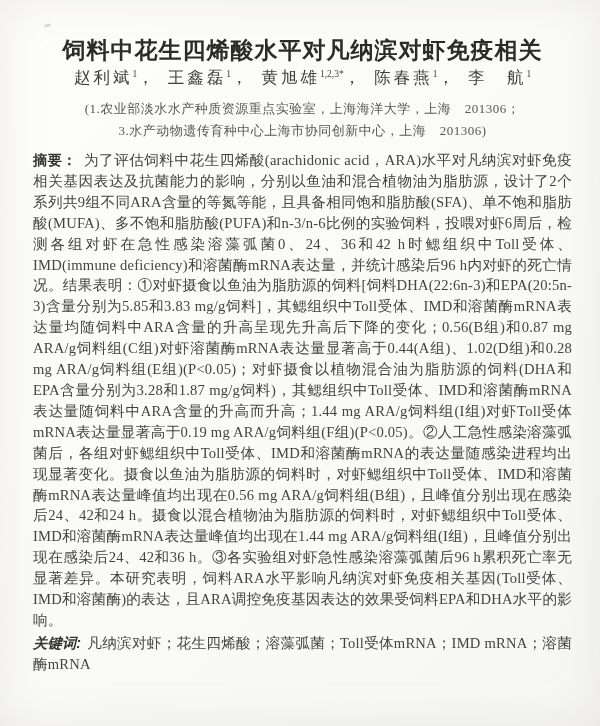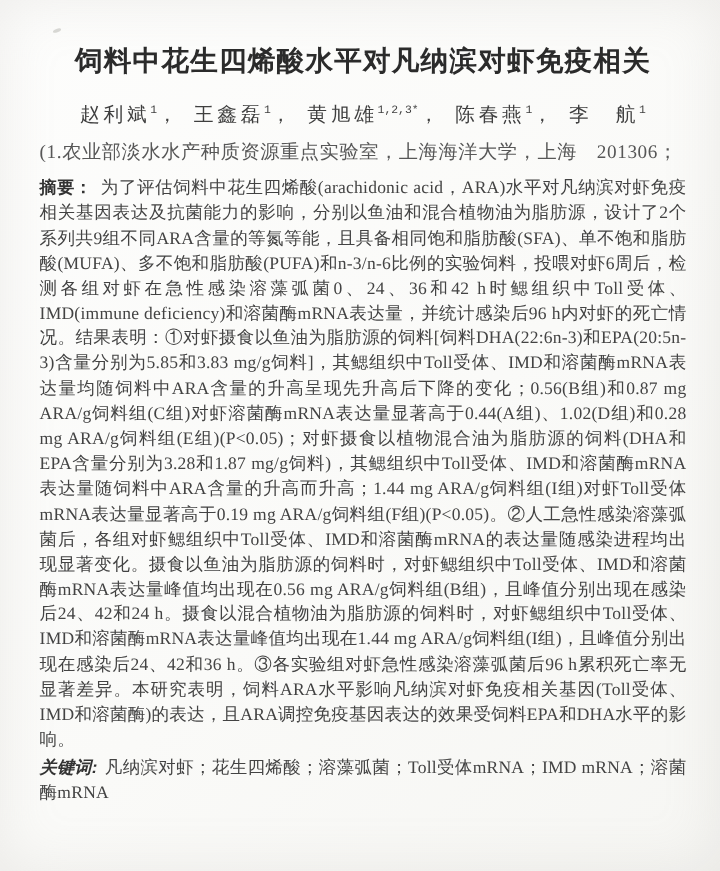--- a/index.html
+++ b/index.html
@@ -25,42 +25,42 @@
     text-align: center;
     font-family: "Liberation Sans", "DejaVu Sans", sans-serif;
     font-weight: 700;
     font-size: 23px;
     line-height: 30px;
     letter-spacing: 1px;
     color: #2b2b2b;
   }
   .title-line { display: block; margin-top: 11px; }
   .authors {
-    margin-top: 20px;
+    margin-top: 1px;
     text-align: center;
     font-size: 16.5px;
     line-height: 24px;
     color: #3f3f3f;
     white-space: nowrap;
-    font-family: Liberation Mono, monospace;
   }
   .author-name { letter-spacing: 3px; }
   .author sup {
     font-size: 9.5px;
     letter-spacing: 0;
     vertical-align: super;
     line-height: 0;
   }
   .author .sep {
     letter-spacing: 0;
     margin-right: 14px;
   }
   .affiliations {
     margin-top: 8px;
-    font-size: 16px;
+    text-align: center;
+    font-size: 13px;
     line-height: 22px;
     letter-spacing: 0.5px;
     color: #575757;
   }
   .abstract {
     margin: 8px 0 0 0;
     text-align: justify;
     font-size: 14.6px;
     line-height: 20.9px;
     letter-spacing: 0.2px;
@@ -104,19 +104,20 @@
   <h1 class="title">
     <span class="title-line">饲料中花生四烯酸水平对凡纳滨对虾免疫相关</span>
   </h1>
 
   <div class="authors">
     <span class="author"><span class="author-name">赵利斌</span><sup>1</sup><span class="sep">，</span></span><span class="author"><span class="author-name">王鑫磊</span><sup>1</sup><span class="sep">，</span></span><span class="author"><span class="author-name">黄旭雄</span><sup>1,2,3*</sup><span class="sep">，</span></span><span class="author"><span class="author-name">陈春燕</span><sup>1</sup><span class="sep">，</span></span><span class="author"><span class="author-name">李　航</span><sup>1</sup></span>
   </div>
 
   <div class="affiliations">
     <div class="aff-line">(1.农业部淡水水产种质资源重点实验室，上海海洋大学，上海　201306；</div>
+    <div class="aff-line">3.水产动物遗传育种中心上海市协同创新中心，上海　201306)</div>
   </div>
 
   <p class="abstract"><span class="label">摘要：</span><span>为了评估饲料中花生四烯酸(arachidonic acid，ARA)水平对凡纳滨对虾免疫相关基因表达及抗菌能力的影响，分别以鱼油和混合植物油为脂肪源，设计了2个系列共9组不同ARA含量的等氮等能，且具备相同饱和脂肪酸(SFA)、单不饱和脂肪酸(MUFA)、多不饱和脂肪酸(PUFA)和n-3/n-6比例的实验饲料，投喂对虾6周后，检测各组对虾在急性感染溶藻弧菌0、24、36和42 h时鳃组织中Toll受体、IMD(immune deficiency)和溶菌酶mRNA表达量，并统计感染后96 h内对虾的死亡情况。结果表明：①对虾摄食以鱼油为脂肪源的饲料[饲料DHA(22:6n-3)和EPA(20:5n-3)含量分别为5.85和3.83 mg/g饲料]，其鳃组织中Toll受体、IMD和溶菌酶mRNA表达量均随饲料中ARA含量的升高呈现先升高后下降的变化；0.56(B组)和0.87 mg ARA/g饲料组(C组)对虾溶菌酶mRNA表达量显著高于0.44(A组)、1.02(D组)和0.28 mg ARA/g饲料组(E组)(P&lt;0.05)；对虾摄食以植物混合油为脂肪源的饲料(DHA和EPA含量分别为3.28和1.87 mg/g饲料)，其鳃组织中Toll受体、IMD和溶菌酶mRNA表达量随饲料中ARA含量的升高而升高；1.44 mg ARA/g饲料组(I组)对虾Toll受体mRNA表达量显著高于0.19 mg ARA/g饲料组(F组)(P&lt;0.05)。②人工急性感染溶藻弧菌后，各组对虾鳃组织中Toll受体、IMD和溶菌酶mRNA的表达量随感染进程均出现显著变化。摄食以鱼油为脂肪源的饲料时，对虾鳃组织中Toll受体、IMD和溶菌酶mRNA表达量峰值均出现在0.56 mg ARA/g饲料组(B组)，且峰值分别出现在感染后24、42和24 h。摄食以混合植物油为脂肪源的饲料时，对虾鳃组织中Toll受体、IMD和溶菌酶mRNA表达量峰值均出现在1.44 mg ARA/g饲料组(I组)，且峰值分别出现在感染后24、42和36 h。③各实验组对虾急性感染溶藻弧菌后96 h累积死亡率无显著差异。本研究表明，饲料ARA水平影响凡纳滨对虾免疫相关基因(Toll受体、IMD和溶菌酶)的表达，且ARA调控免疫基因表达的效果受饲料EPA和DHA水平的影响。</span></p>
 
   <p class="keywords"><span class="label">关键词:</span><span>凡纳滨对虾；花生四烯酸；溶藻弧菌；Toll受体mRNA；IMD mRNA；溶菌酶mRNA</span></p>
 
 </div>
 
 </body></html>

